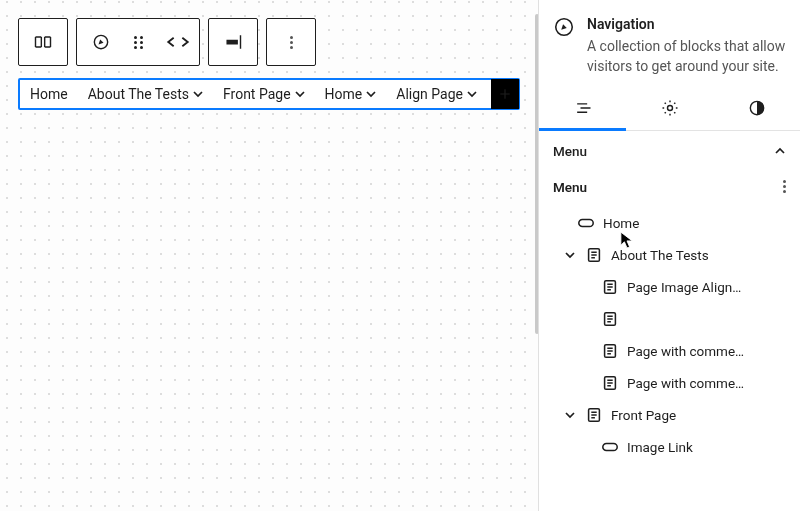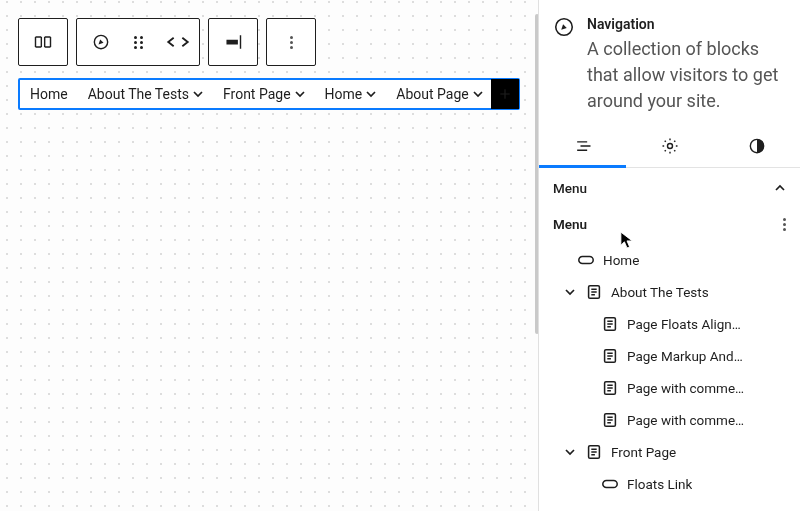--- a/index.html
+++ b/index.html
@@ -18,21 +18,21 @@
     .nav-block { margin-top:12px; display:flex; align-items:center; height:32px; border:2px solid #0a7bff; border-radius:2px; background:#fff; position:relative; }
     .nav-item { display:flex; align-items:center; padding:0 10px; font-size:14px; height:100%; white-space:nowrap; }
     .nav-item svg { margin-left:4px; }
     .add-btn { position:absolute; right:-1px; top:-1px; bottom:-1px; width:28px; background:#000; color:#fff; display:flex; align-items:center; justify-content:center; border:none; }
     
     .sidebar { width:262px; border-left:1px solid #e0e0e0; background:#fff; position:relative; }
     .sb-scroll { position:absolute; left:-6px; top:14px; bottom:14px; width:4px; background:#c9c9c9; border-radius:4px; height:320px; }
     .sb-head { display:flex; padding:16px 14px 10px 14px; gap:12px; }
     .sb-head svg { flex:0 0 22px; }
     .sb-title { font-size:14px; font-weight:600; }
-    .sb-desc { font-size:18px; color:#555; margin-top:4px; line-height:1.45; }
+    .sb-desc { font-size:14px; color:#555; margin-top:4px; line-height:1.45; }
     .tabs { display:flex; border-bottom:1px solid #e3e3e3; height:44px; }
     .tab { flex:1; display:flex; align-items:center; justify-content:center; position:relative; }
     .tab.active::after { content:""; position:absolute; left:0; right:0; bottom:-1px; height:3px; background:#0a7bff; }
     .section-head { display:flex; align-items:center; justify-content:space-between; padding:12px 14px; font-size:13.5px; font-weight:500; }
     .menu-row { display:flex; align-items:center; justify-content:space-between; padding:8px 14px 8px 14px; font-size:13.5px; font-weight:600; }
     .tree { padding:4px 6px 6px 6px; }
     .tr { display:flex; align-items:center; height:32px; font-size:13.5px; gap:8px; padding-left:10px; position:relative; }
     .tr .spacer { display:inline-block; }
     .tr .lbl { white-space:nowrap; overflow:hidden; text-overflow:ellipsis; max-width:140px; }
     .chev { width:14px; display:flex; align-items:center; justify-content:center; }
@@ -112,21 +112,21 @@
           <path d="M1 3l4 4 4-4"></path>
         </svg>
       </div>
     <div class="nav-item">
         <span>Home</span>
         <svg width="10" height="10" viewBox="0 0 10 10">
           <path d="M1 3l4 4 4-4"></path>
         </svg>
       </div>
     <div class="nav-item">
-        <span>About Page</span>
+        <span>Align Page</span>
         <svg width="10" height="10" viewBox="0 0 10 10">
           <path d="M1 3l4 4 4-4"></path>
         </svg>
       </div>
     <button class="add-btn">
       <svg viewBox="0 0 24 24" width="16" height="16" stroke="#fff">
           <path d="M12 5v14M5 12h14"></path>
         </svg>
     </button>
   </div>
@@ -210,31 +210,30 @@
         <span class="lbl">About The Tests</span>
       </div>
       <div class="tr">
         <span class="spacer" style="width:38px"></span>
         <span class="pgicon">
           <svg viewBox="0 0 20 20" width="18" height="18">
             <rect x="4" y="3" width="12" height="14" rx="1.5"></rect>
             <path d="M7 7h6M7 10h6M7 13h4"></path>
           </svg>
         </span>
-        <span class="lbl">Page Floats Align…</span>
-      </div>
-      <div class="tr">
-        <span class="spacer" style="width:38px"></span>
-        <span class="pgicon">
-          <svg viewBox="0 0 20 20" width="18" height="18">
-            <rect x="4" y="3" width="12" height="14" rx="1.5"></rect>
-            <path d="M7 7h6M7 10h6M7 13h4"></path>
-          </svg>
-        </span>
-        <span class="lbl">Page Markup And…</span>
+        <span class="lbl">Page Image Align…</span>
+      </div>
+      <div class="tr">
+        <span class="spacer" style="width:38px"></span>
+        <span class="pgicon">
+          <svg viewBox="0 0 20 20" width="18" height="18">
+            <rect x="4" y="3" width="12" height="14" rx="1.5"></rect>
+            <path d="M7 7h6M7 10h6M7 13h4"></path>
+          </svg>
+        </span>
       </div>
       <div class="tr">
         <span class="spacer" style="width:38px"></span>
         <span class="pgicon">
           <svg viewBox="0 0 20 20" width="18" height="18">
             <rect x="4" y="3" width="12" height="14" rx="1.5"></rect>
             <path d="M7 7h6M7 10h6M7 13h4"></path>
           </svg>
         </span>
         <span class="lbl">Page with comme…</span>
@@ -264,20 +263,20 @@
         </span>
         <span class="lbl">Front Page</span>
       </div>
       <div class="tr">
         <span class="spacer" style="width:38px"></span>
         <span class="pgicon">
           <svg viewBox="0 0 20 20" width="18" height="18">
             <path d="M8 6h6a4 4 0 010 8h-2M12 14H6a4 4 0 010-8h2"></path>
           </svg>
         </span>
-        <span class="lbl">Floats Link</span>
+        <span class="lbl">Image Link</span>
       </div>
     </div>
 </div>
 
 <svg class="cursor" viewBox="0 0 16 20">
     <path d="M1 1l0 15 4-4 3 7 3-1-3-7 6 0z" fill="#000" stroke="#fff" stroke-width="1"></path>
   </svg>
 
 </body></html>

